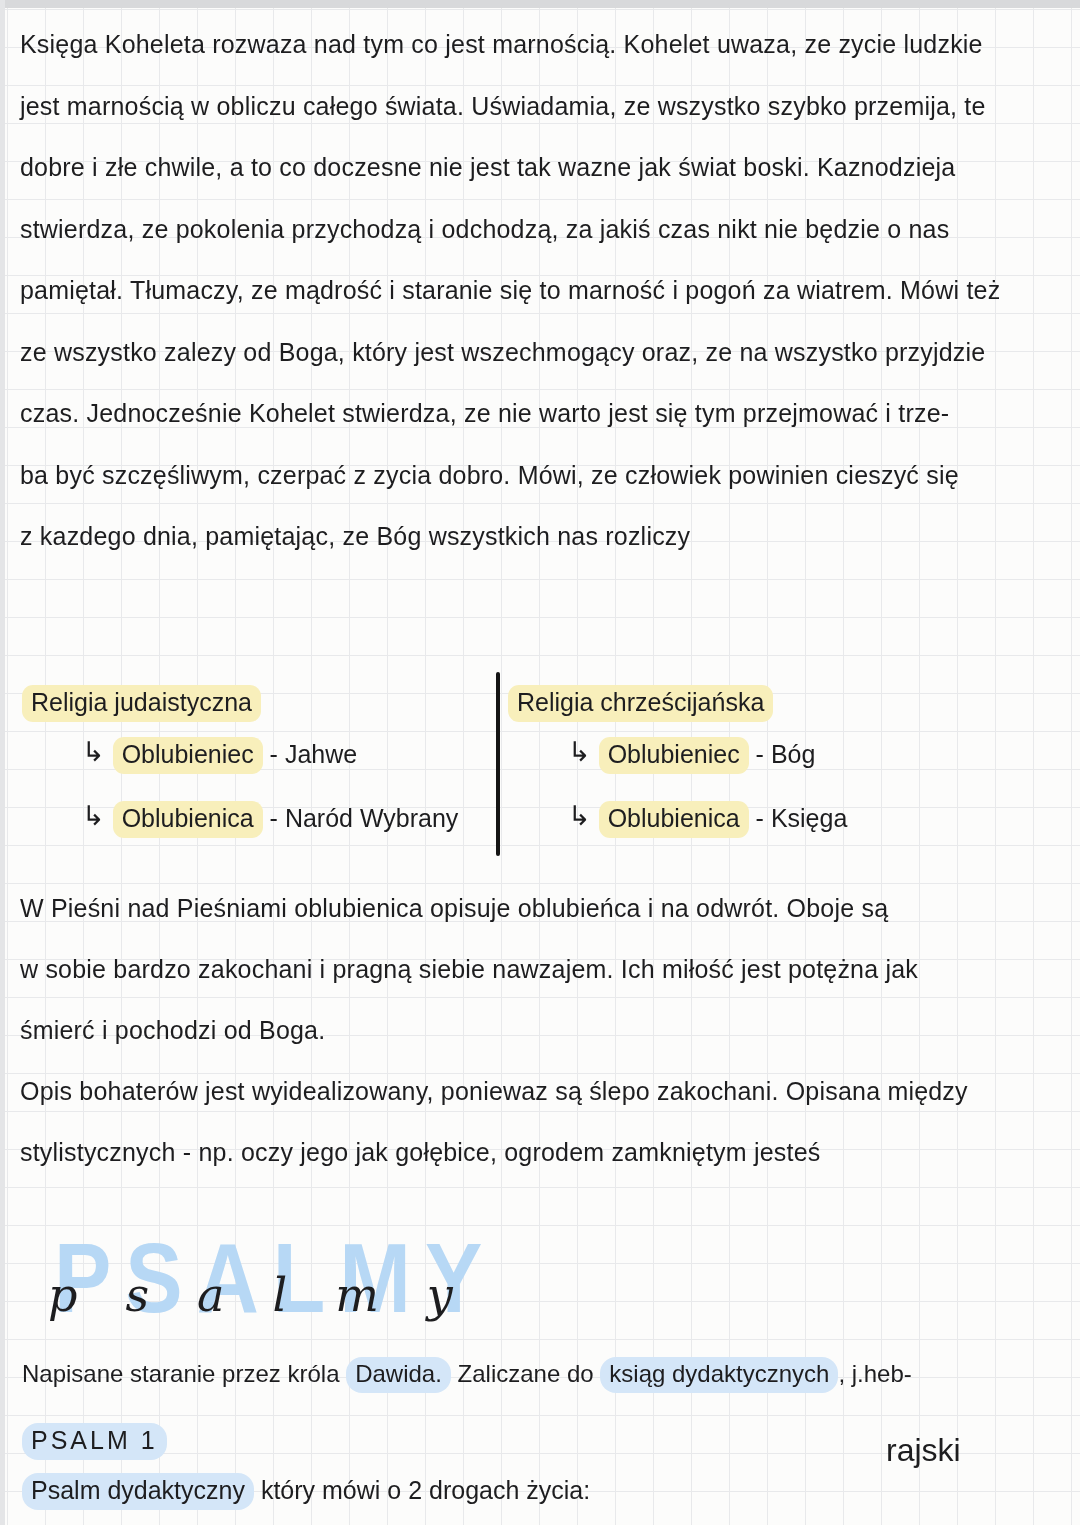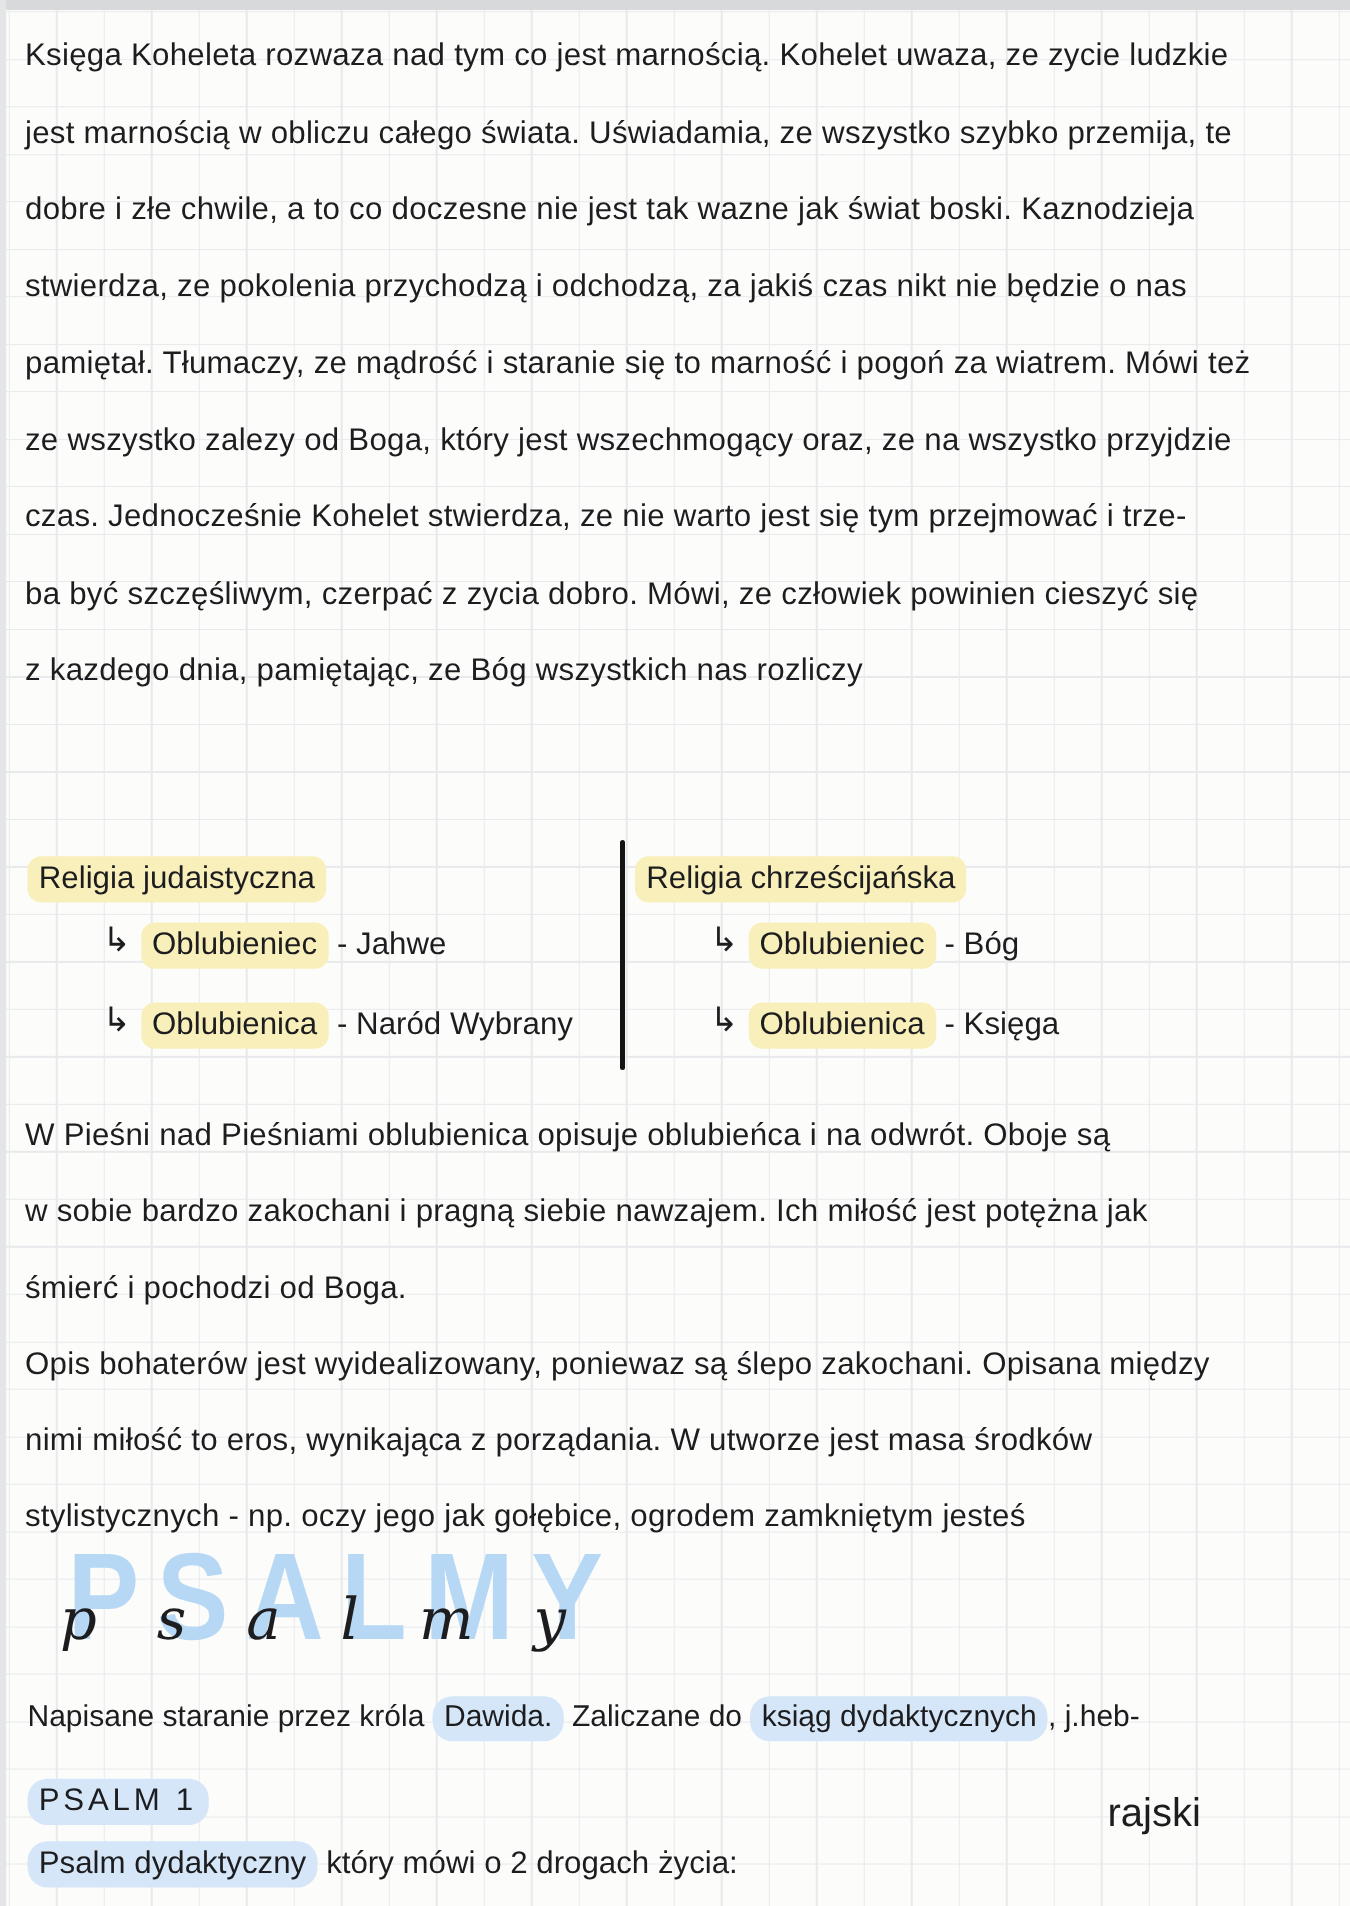--- a/index.html
+++ b/index.html
@@ -96,21 +96,20 @@
       <div class="col-item1"><span class="arrow">↳</span><span class="hl-y">Oblubieniec</span> <span>- Bóg</span></div>
       <div class="col-item2"><span class="arrow">↳</span><span class="hl-y">Oblubienica</span> <span>- Księga</span></div>
     </div>
   </div>
 
   <div class="p2 hand">
     <div class="line">W Pieśni nad Pieśniami oblubienica opisuje oblubieńca i na odwrót. Oboje są</div>
     <div class="line">w sobie bardzo zakochani i pragną siebie nawzajem. Ich miłość jest potężna jak</div>
     <div class="line">śmierć i pochodzi od Boga.</div>
     <div class="line">Opis bohaterów jest wyidealizowany, poniewaz są ślepo zakochani. Opisana między</div>
-    <div class="line">nimi miłość to eros, wynikająca z porządania. W utworze jest masa środków</div>
     <div class="line">stylistycznych - np. oczy jego jak gołębice, ogrodem zamkniętym jesteś</div>
   </div>
 
   <div class="h-wrap" style="top:1228px;left:26px;width:560px;height:110px;margin-left:28px;">
     <div class="h-block psalmy-block">PSALMY</div>
     <div class="h-script psalmy-script">psalmy</div>
   </div>
 
   <div class="intro"><span>Napisane staranie przez króla </span><span class="hl-b">Dawida.</span><span> Zaliczane do </span><span class="hl-b">ksiąg dydaktycznych</span><span>, j.heb-</span></div>
   <div class="intro-cont">rajski</div>

